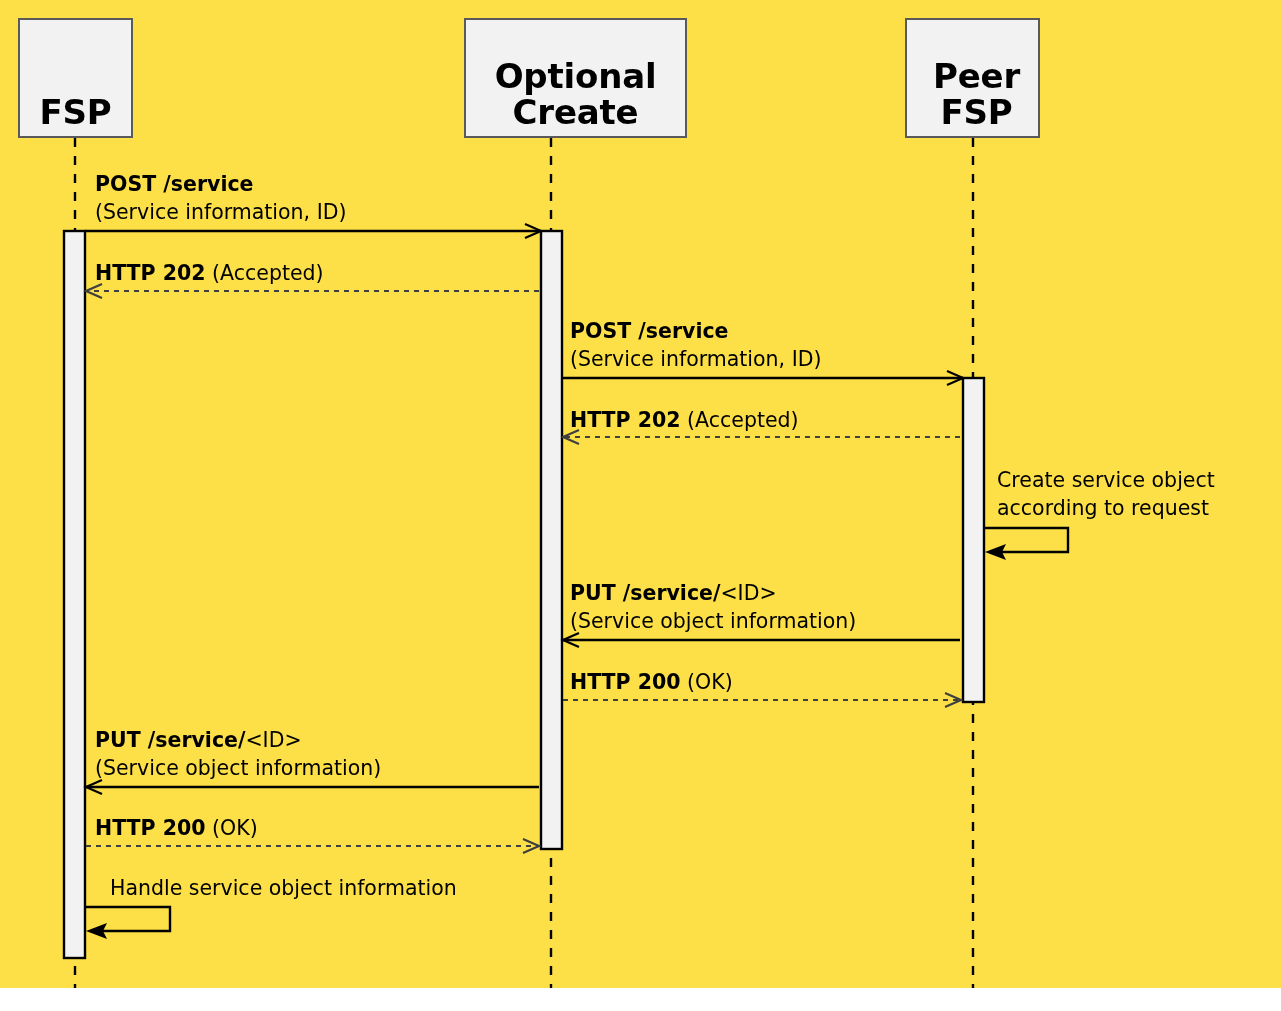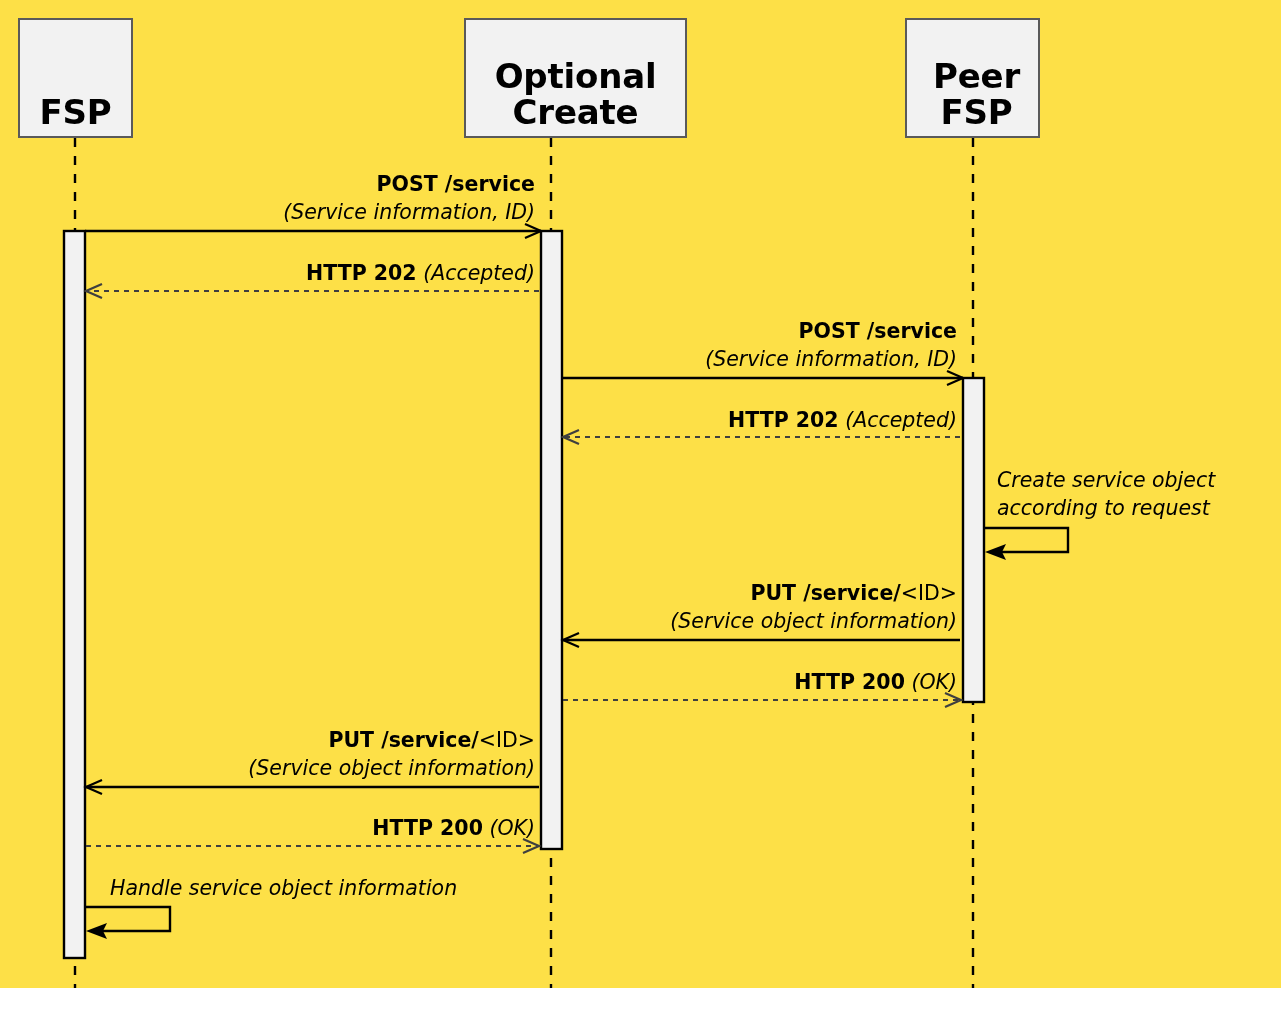--- a/index.html
+++ b/index.html
@@ -12,22 +12,22 @@
   }
   .lifeline-box .lbl{
     font-weight:bold;font-size:34px;line-height:1.06;color:#000;
     text-align:center;width:100%;padding-bottom:6px;letter-spacing:-0.2px;
   }
   .msg{
     position:absolute;font-size:20.5px;color:#000;white-space:nowrap;line-height:1.38;
   }
   .msg .b{font-weight:bold;}
   .msg .i{font-weight:normal;}
-  .msg .r{font-weight:normal;font-style:italic;}
-  .ctr{text-align:right;}
+  .msg .r{font-weight:normal;}
+  .ctr{text-align:left;}
   .lft{text-align:left;}
 </style>
 </head>
 <body>
 
 <div id="stage">
 
   <div class="lifeline-box" style="left:18px;top:18px;width:115px;height:120px;">
     <div class="lbl">FSP</div>
   </div>

